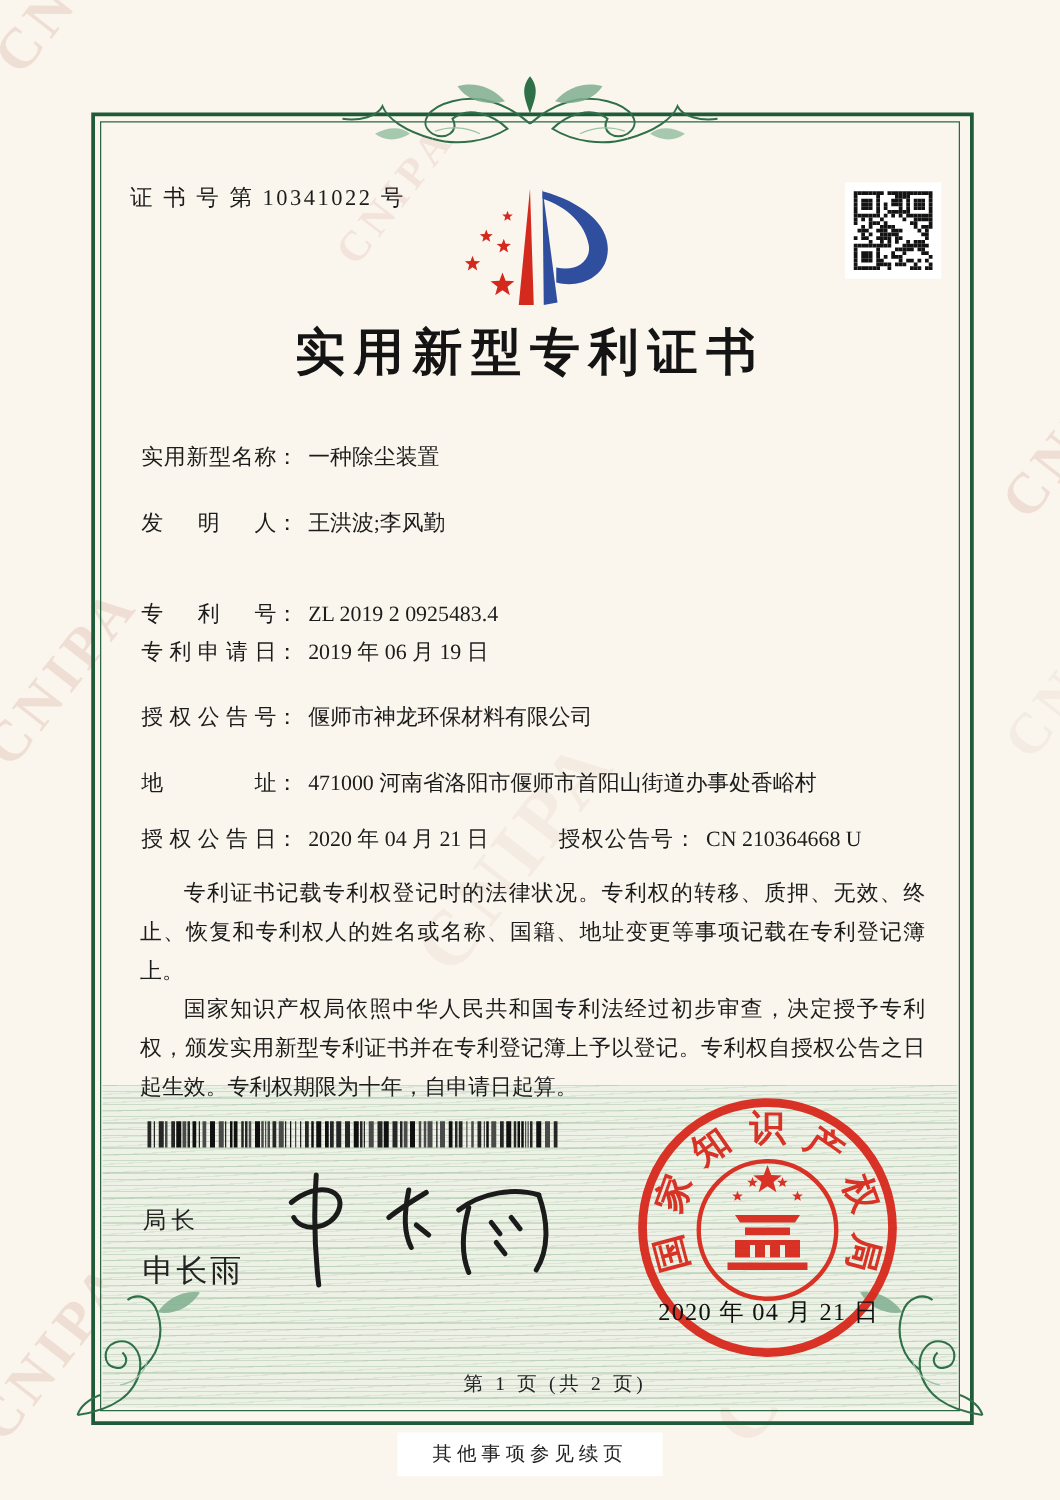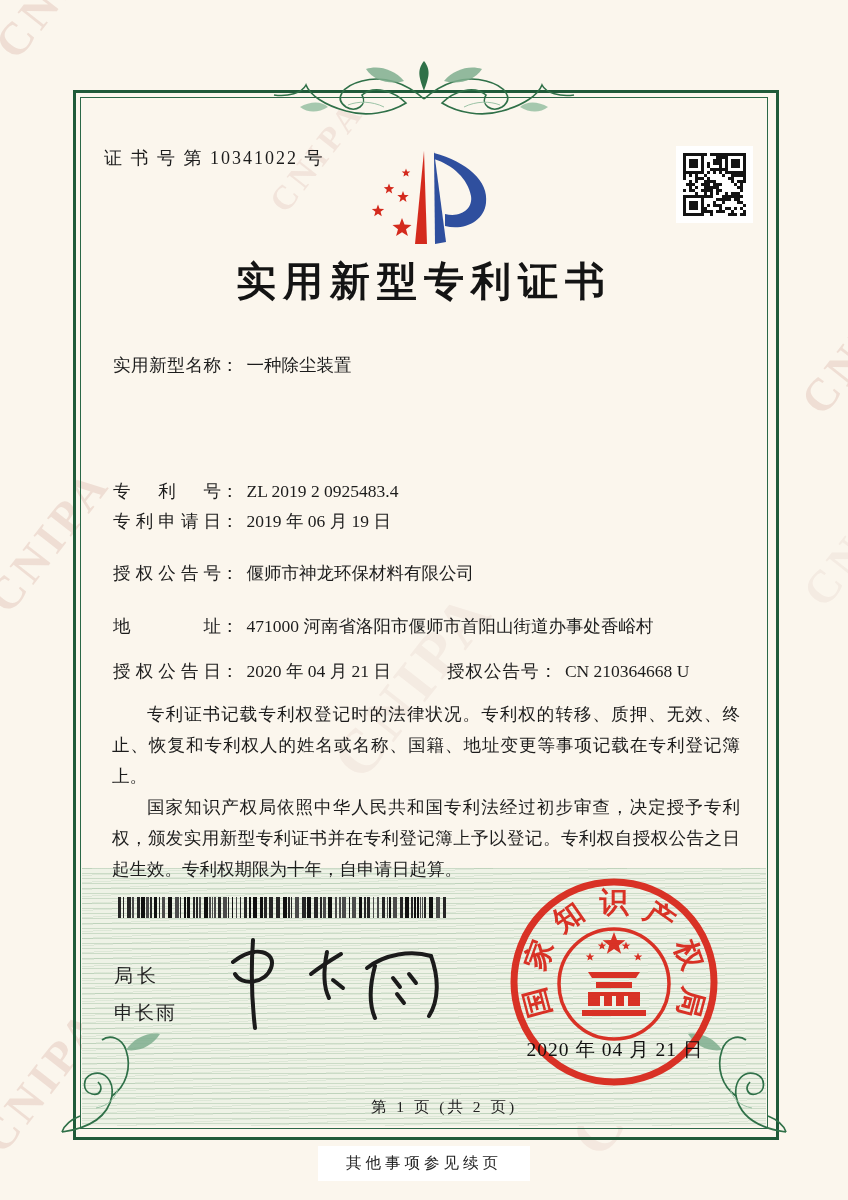--- a/index.html
+++ b/index.html
@@ -54,21 +54,21 @@
   .body-text p{margin:0;text-indent:2em;}
 
   
   #barcode{position:absolute;left:118px;top:897px;width:332px;height:21px;font-size:0;}
   #barcode span{display:inline-block;height:100%;}
 
   
   .signer-title{position:absolute;left:114px;top:963px;font-family:Liberation Sans, sans-serif;
                 font-size:19px;letter-spacing:4px;color:#222;}
   .signer-name{position:absolute;left:114px;top:1000px;font-family:Liberation Serif, serif;
-               font-size:19px;letter-spacing:2px;color:#222;}
+               font-size:25px;letter-spacing:2px;color:#222;}
   .signature{position:absolute;left:215px;top:928px;}
 
   
   .seal{position:absolute;left:504px;top:872px;}
   .seal-date{position:absolute;left:510px;top:1036px;width:210px;text-align:center;
              font-size:19.5px;letter-spacing:1px;color:#111;}
 
   
   .page-info{position:absolute;left:0;top:1097px;width:842px;text-align:center;
              font-size:15.5px;letter-spacing:3px;color:#222;margin-left:23px;}
@@ -588,20 +588,23 @@
         <span class="on"></span>
         <span class="on"></span>
       </div>
     </div>
 
   <div class="title">实用新型专利证书</div>
 
   <div class="field r1">
     <span class="lab">实用新型名称</span><span class="col">：</span><span class="val">一种除尘装置</span>
   </div>
+  <div class="field r2">
+    <span class="lab">发明人</span><span class="col">：</span><span class="val">王洪波;李风勤</span>
+  </div>
   <div class="field r3">
     <span class="lab">专利号</span><span class="col">：</span><span class="val">ZL 2019 2 0925483.4</span>
   </div>
   <div class="field r4">
     <span class="lab">专利申请日</span><span class="col">：</span><span class="val">2019 年 06 月 19 日</span>
   </div>
   <div class="field r5">
     <span class="lab">授权公告号</span><span class="col">：</span><span class="val">偃师市神龙环保材料有限公司</span>
   </div>
   <div class="field r6">

